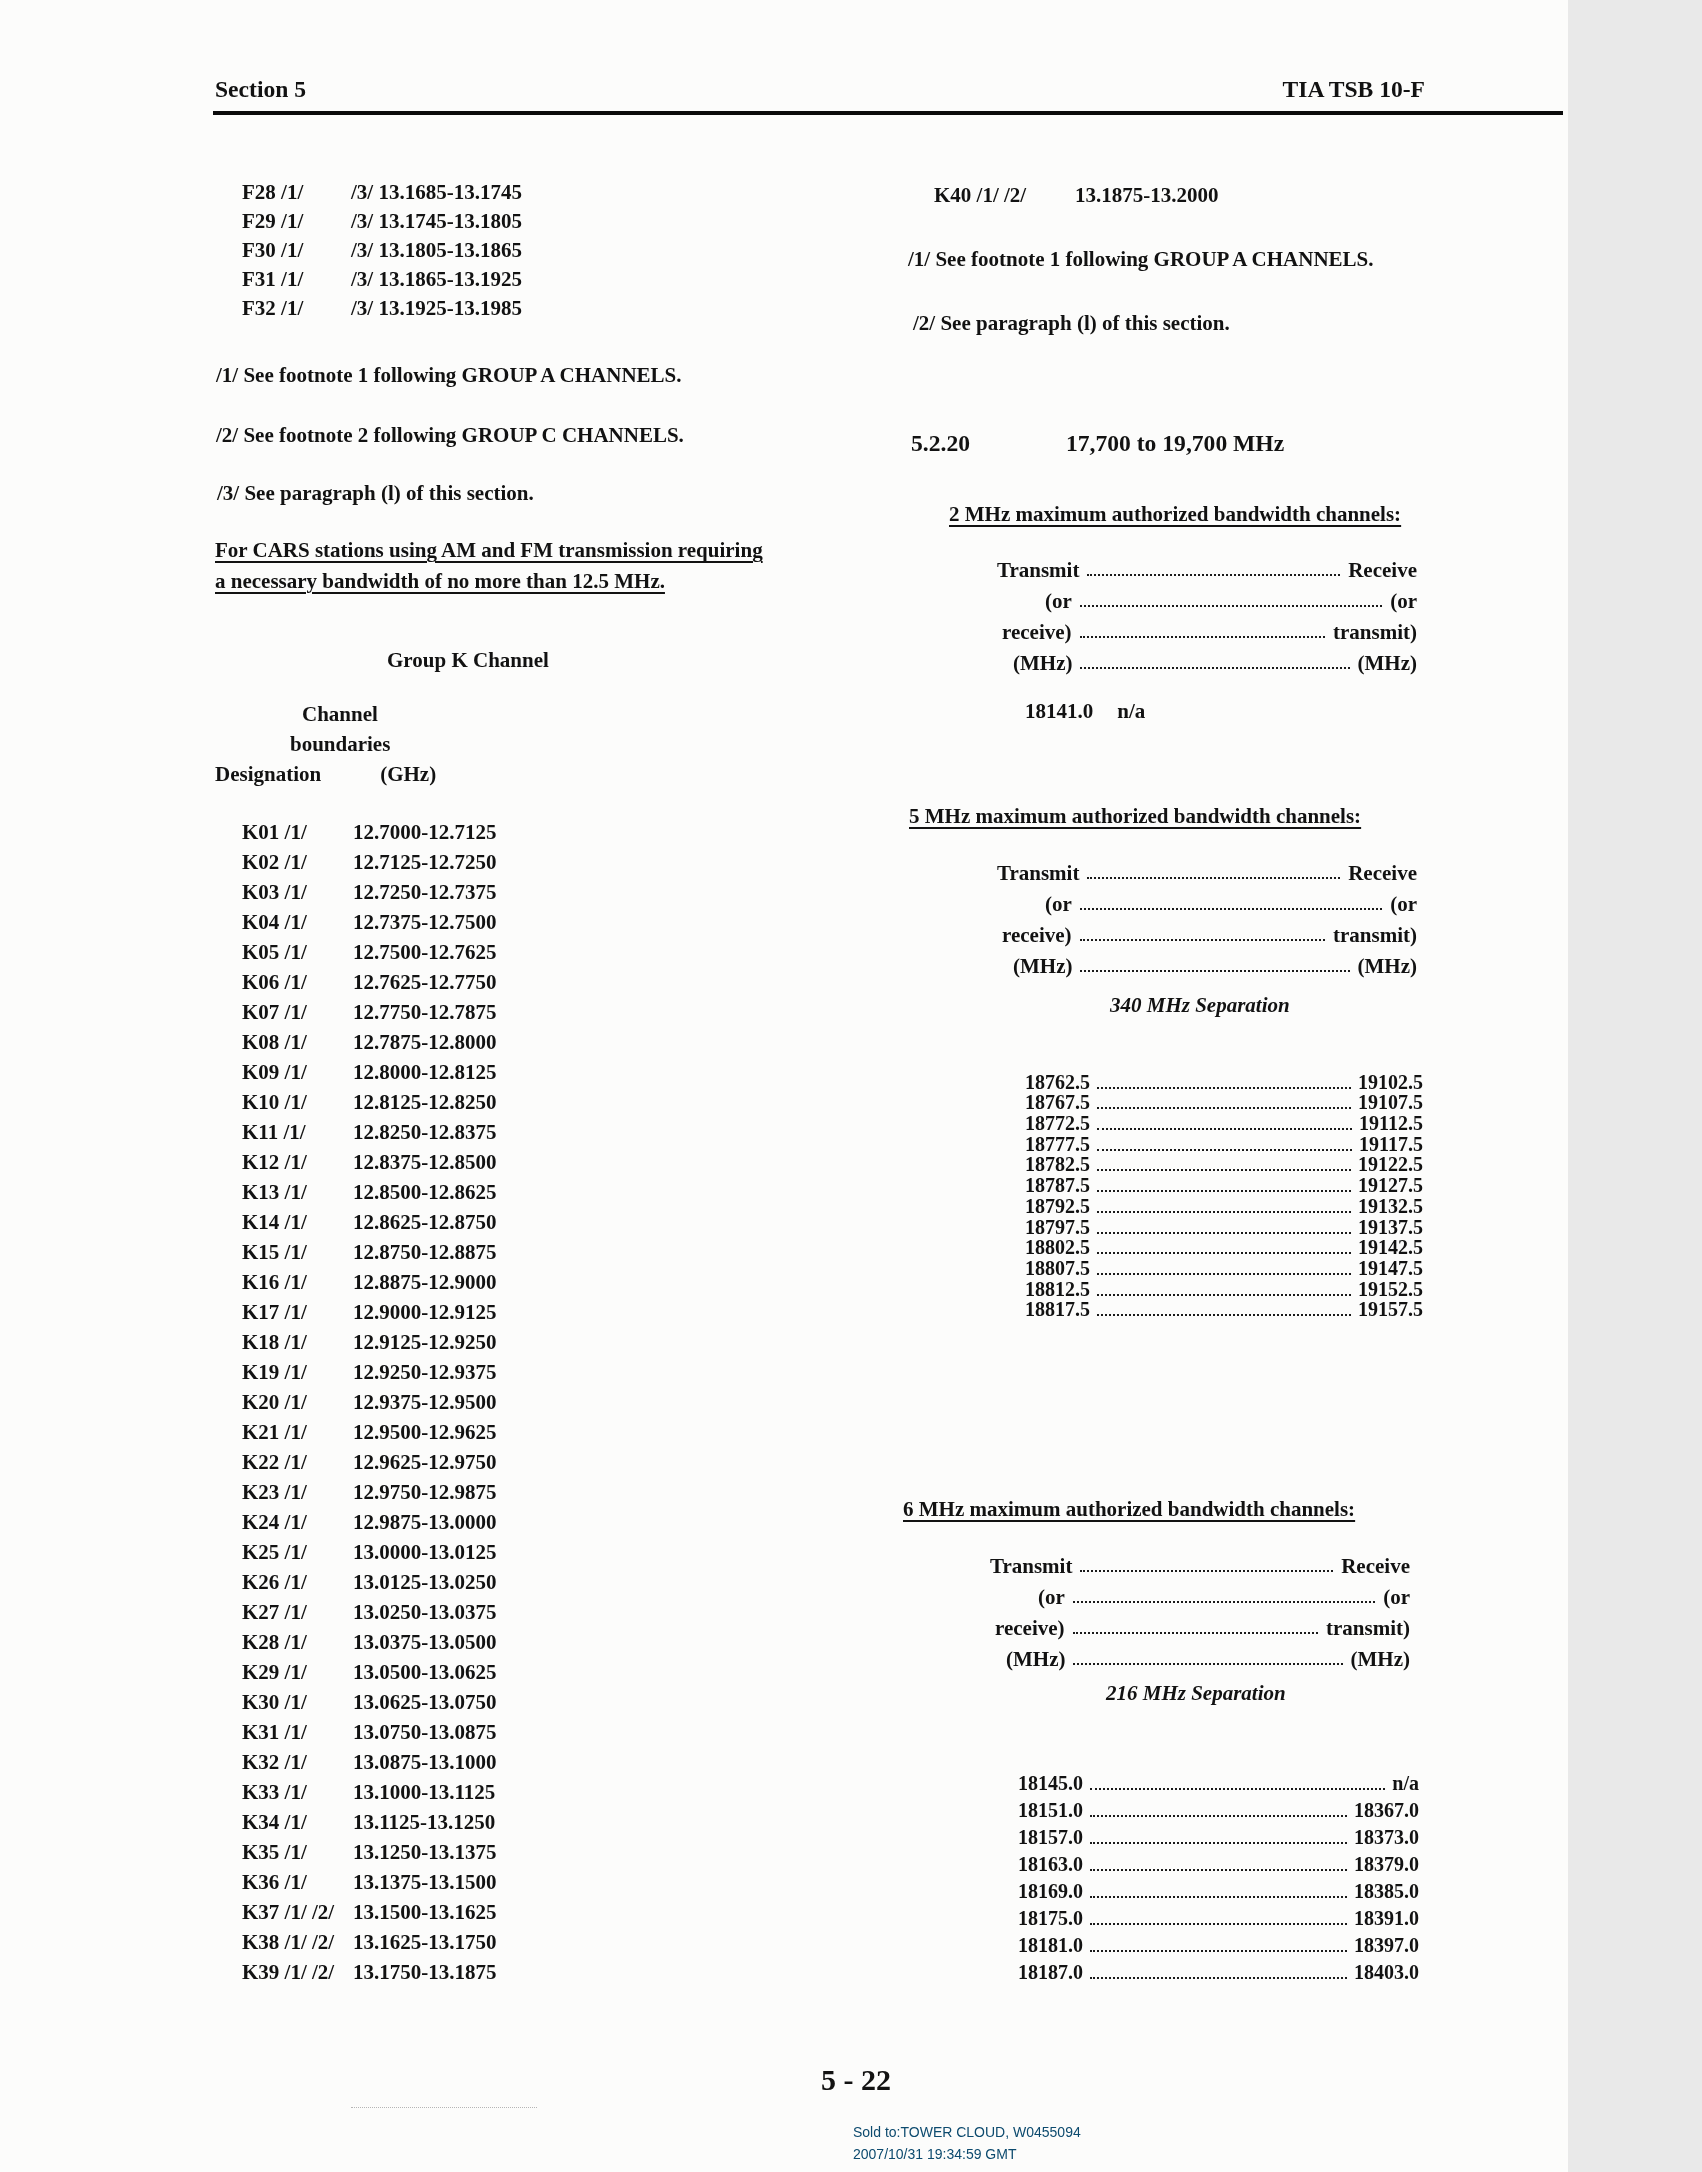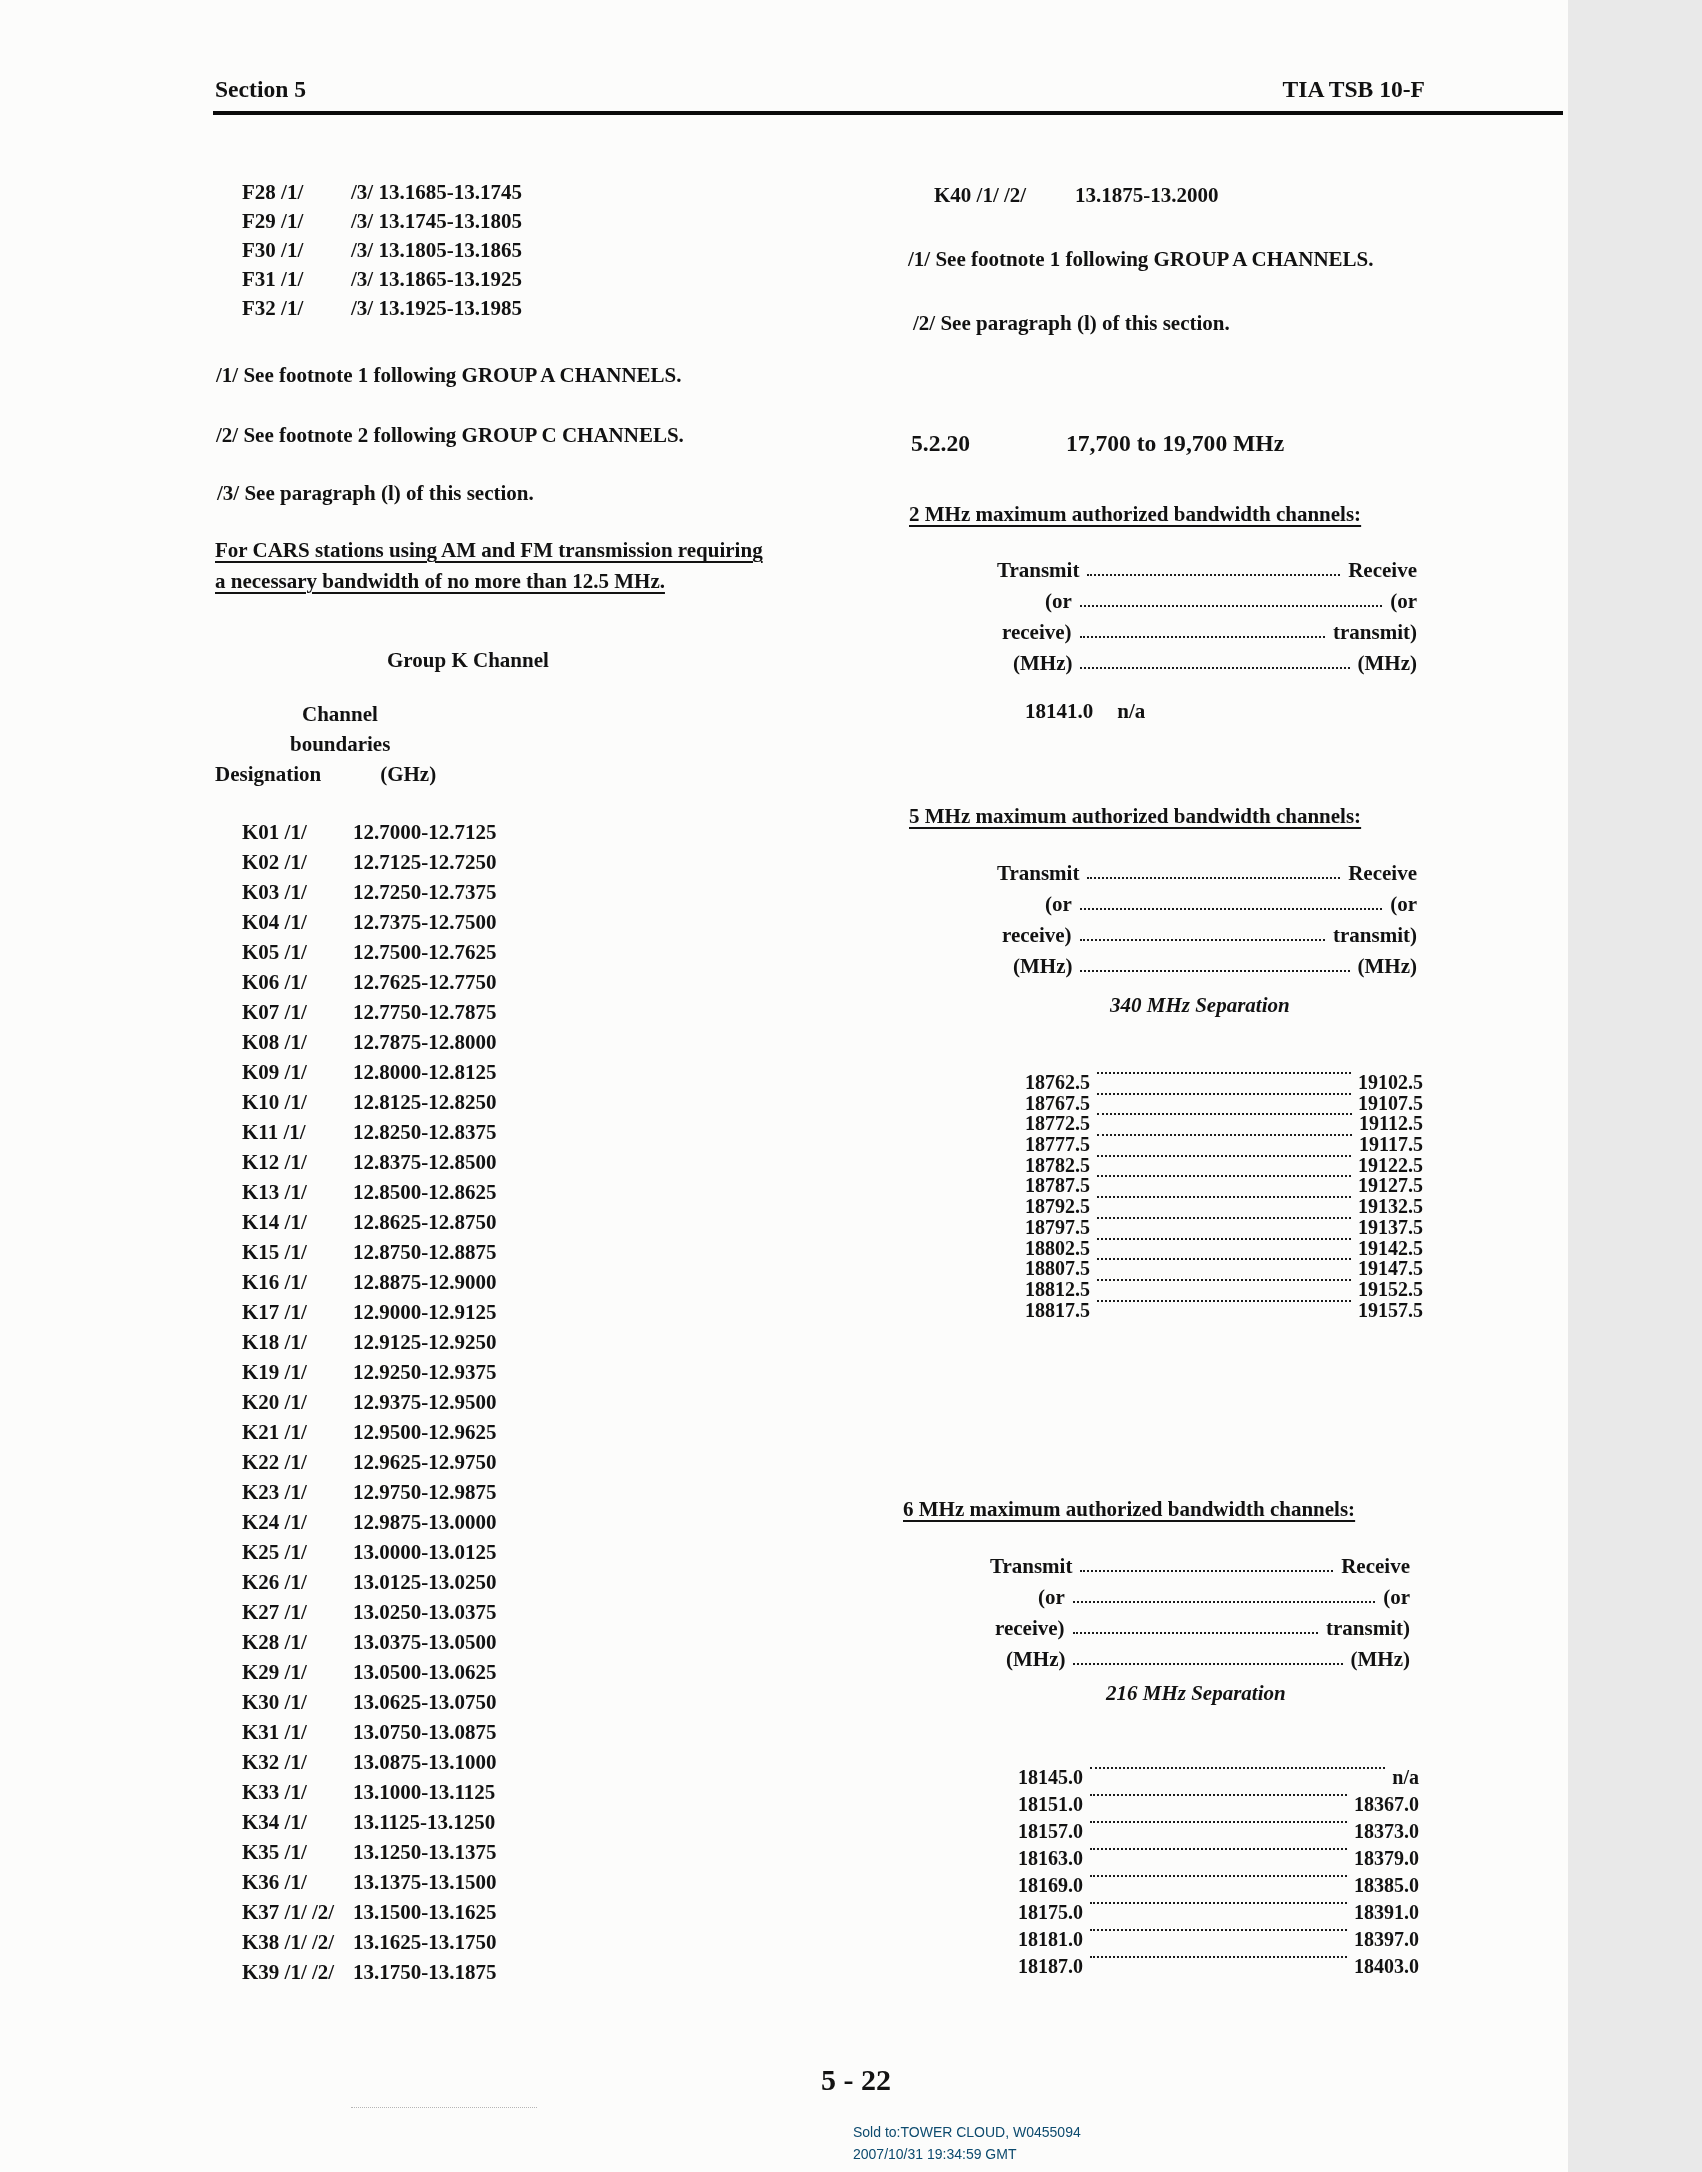--- a/index.html
+++ b/index.html
@@ -40,40 +40,40 @@
   .colhead-3{left:215px;top:762px;font-size:21px;display:flex;}
   .colhead-3 .unit{margin-left:59px;}
   
   .k40-row{left:908px;top:184px;}
   .k40-row .chan-d{min-width:141px;}
   .rc-fn1{left:908px;top:247px;}
   .rc-fn2{left:913px;top:311px;}
   .sec-head{left:911px;top:430px;font-size:23.6px;display:flex;}
   .sec-head .sec-title{margin-left:96px;}
   .bw-head{font-size:21px;}
-  .bw2-head{left:909px;top:502px;}
+  .bw2-head{left:949px;top:502px;}
   .bw5-head{left:909px;top:804px;}
   .bw6-head{left:903px;top:1497px;}
   
   .trx{width:420px;}
   .trx1{left:997px;top:551px;}
   .trx2{left:997px;top:854px;}
   .trx3{left:990px;top:1547px;}
   .trx-row{display:flex;align-items:flex-end;height:31px;font-size:21px;line-height:23px;}
   .trx-row .lead{flex:1;border-bottom:2.5px dotted #1a1a1a;margin:0 8px 6px 8px;}
   .ind1{padding-left:48px;}
   .ind2{padding-left:5px;}
   .ind3{padding-left:16px;}
   
   .sep{font-style:italic;font-size:21px;}
   .sep340{left:1110px;top:993px;}
   .sep216{left:1106px;top:1681px;}
   
   .pairs{display:block;}
-  .pair-row{display:flex;align-items:flex-start;font-size:20px;line-height:21px;}
+  .pair-row{display:flex;align-items:flex-end;font-size:20px;line-height:21px;}
   .pair-row .lead{flex:1;border-bottom:2.5px dotted #1a1a1a;margin:0 7px 4px 7px;}
   .pair-l,.pair-r{white-space:pre;}
   .pairs5{left:1025px;top:1072px;width:398px;}
   .pairs5 .pair-row{height:20.7px;}
   .pairs6{left:1018px;top:1767px;width:401px;}
   .pairs6 .pair-row{height:27px;}
   .single-pair{left:1025px;top:699px;font-size:21px;display:flex;}
   .single-pair .gap{display:inline-block;width:24px;}
   
   .page-num{left:821px;top:2063px;font-size:30px;}

